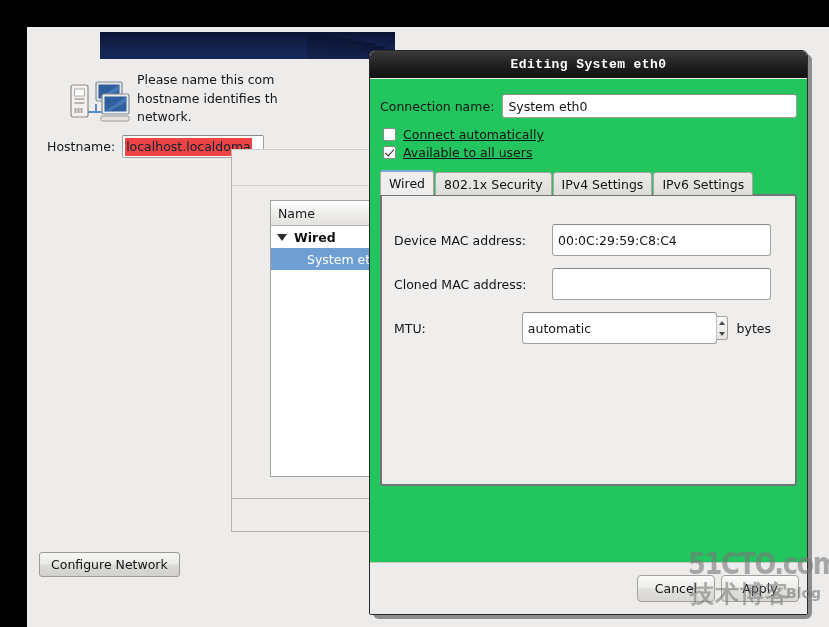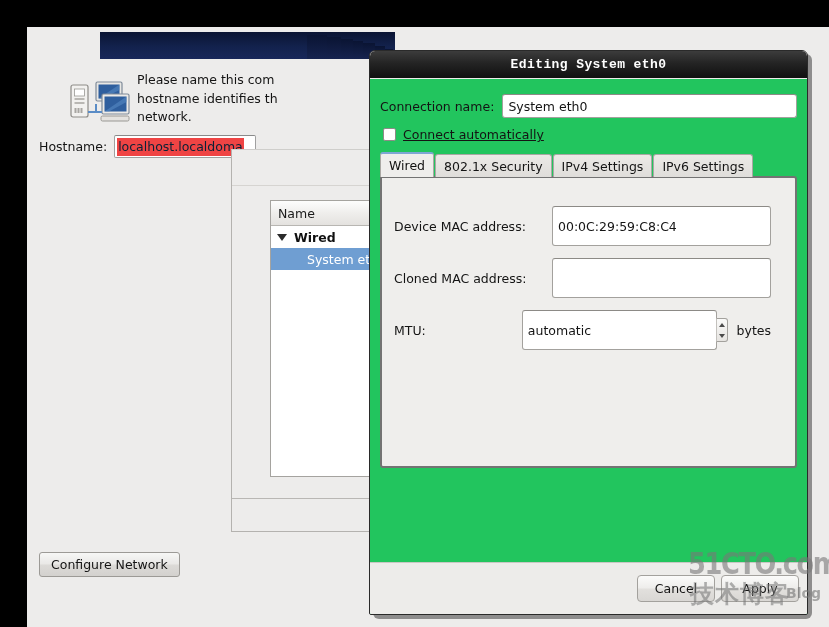--- a/index.html
+++ b/index.html
@@ -61,21 +61,21 @@
     position: absolute;
     left: 110px; top: 4px;
     width: 260px;
     font-size: 12.5px;
     color: #141414;
     line-height: 18.5px;
     white-space: pre-line;
   }
   #host-row {
     position: absolute;
-    left: 0; top: 68px;
+    left: 8px; top: 68px;
     display: flex; align-items: center;
   }
   #host-label {
     margin-left: 12px;
     font-size: 12.5px;
     color: #141414;
   }
   #host-input {
     margin-left: 7px;
     width: 142px; height: 23px;
@@ -295,21 +295,21 @@
   .f-row {
     display: flex; align-items: center;
     margin-bottom: 12px;
   }
   .f-label {
     width: 158px;
     font-size: 12.5px; color: #141414;
   }
   .f-input {
     flex: 1;
-    height: 40px;
+    height: 32px;
     background: #ffffff;
     border: 1px solid #a3a19d;
     border-top-color: #8c8a86;
     border-radius: 3px;
     display: flex; align-items: center;
     padding: 0 5px;
     font-size: 12.5px; color: #141414;
   }
   .f-input.narrow { flex: 0 0 195px; }
   .spin {
@@ -493,20 +493,24 @@
         <div id="conn-input">
           <span>System eth0</span>
         </div>
       </div>
 
       <div class="chk-row">
         <span class="chk"></span>
         <span>Connect automatically</span>
       </div>
 
+      <div class="chk-row">
+        <span class="chk on"></span>
+        <span>Available to all users</span>
+      </div>
 
       <div id="tabstrip">
         <div class="tab active">
           <span>Wired</span>
         </div>
         <div class="tab">
           <span>802.1x Security</span>
         </div>
         <div class="tab">
           <span>IPv4 Settings</span>

